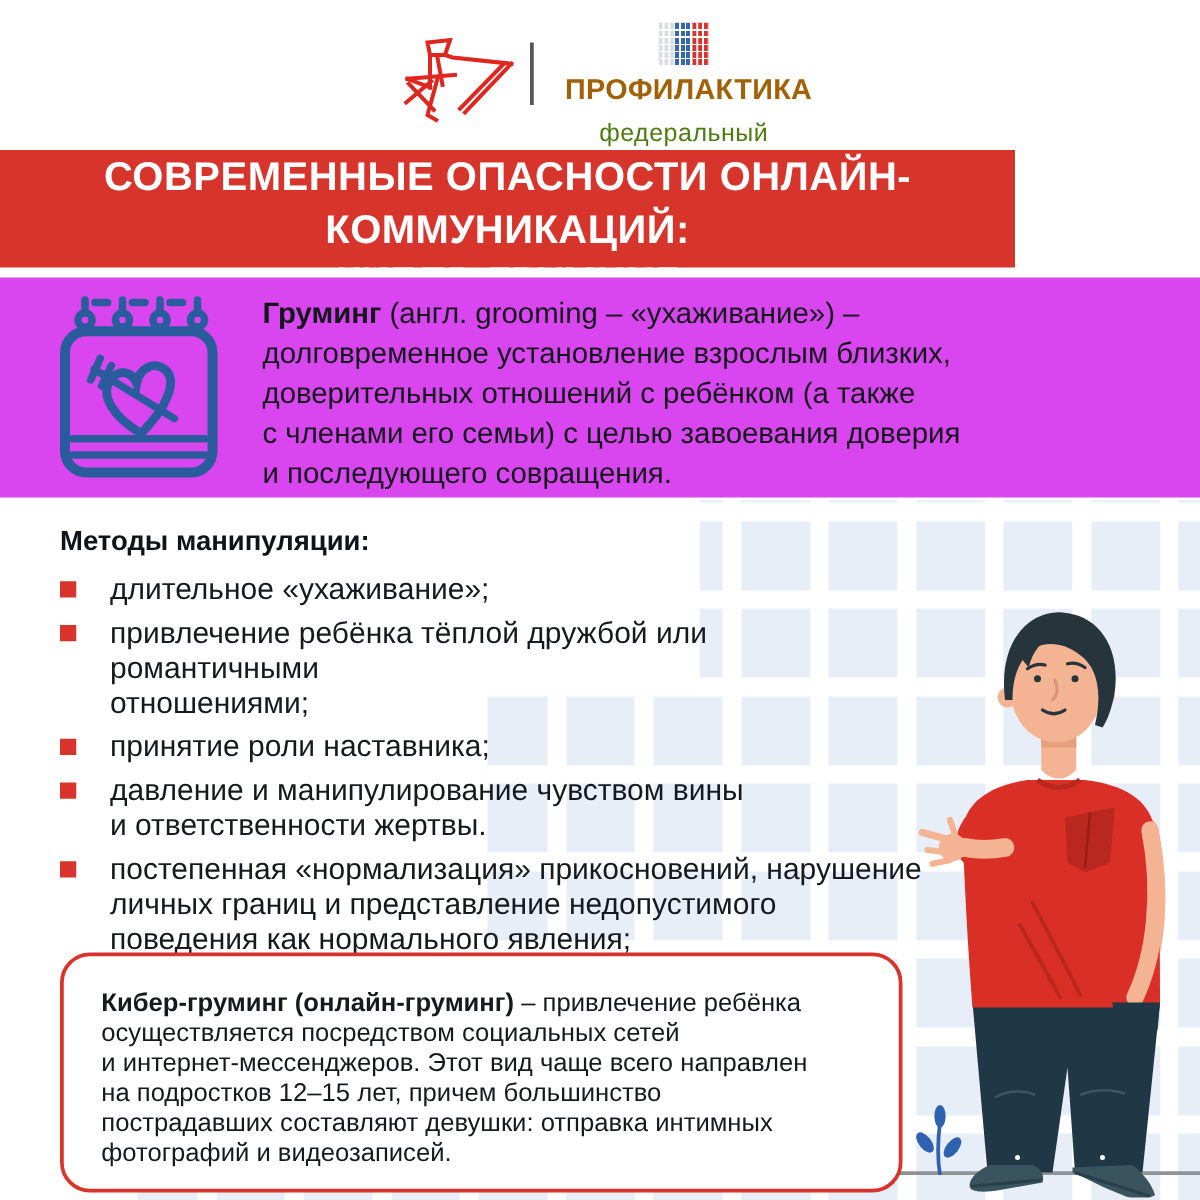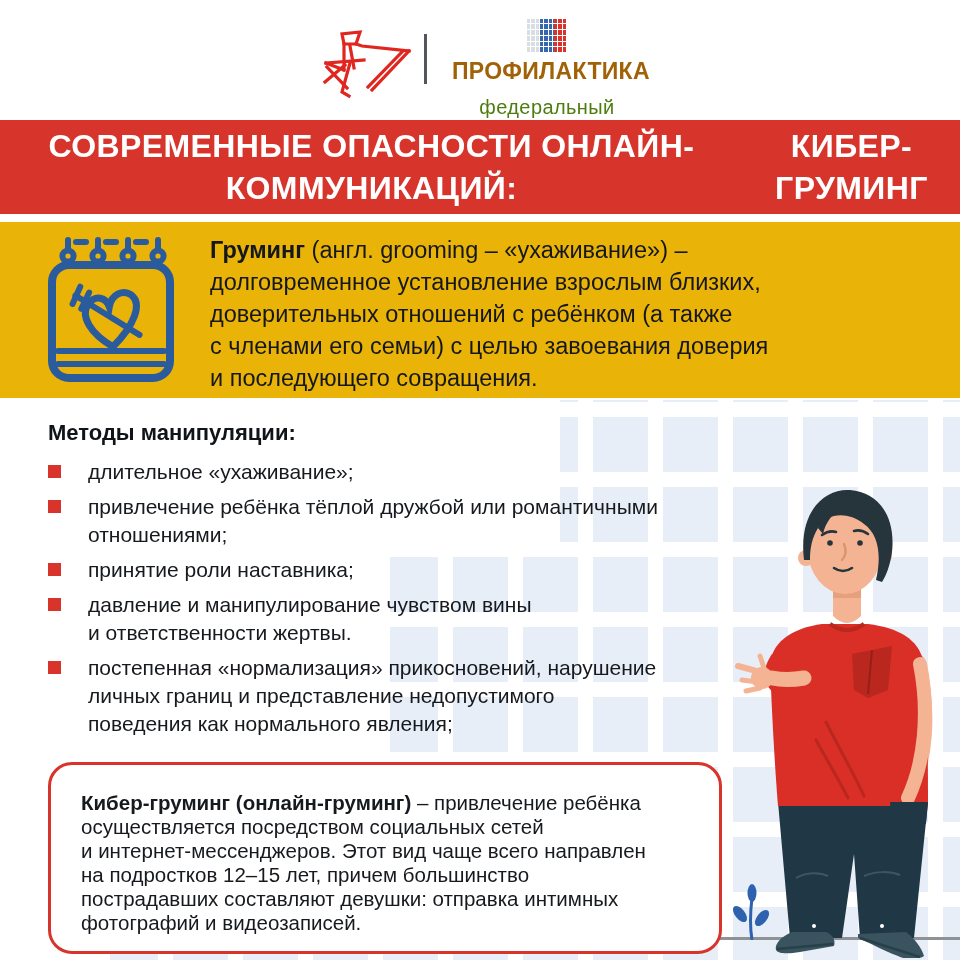--- a/index.html
+++ b/index.html
@@ -29,36 +29,36 @@
       repeating-linear-gradient(90deg, transparent 0 3.4px, #fff 3.4px 4.45px),
       repeating-linear-gradient(0deg,  transparent 0 4.7px, #fff 4.7px 5.7px);
   }
   .band-w{background-color:#d9dee4;}
   .band-b{background-color:#3766af;}
   .band-r{background-color:#d8342c;}
   .brand-name{margin-top:6px;font-size:23px;font-weight:800;letter-spacing:.3px;color:#a16207;}
   .brand-sub{margin-top:11px;font-size:20px;letter-spacing:.4px;color:#4d7c0f;}
   
   .banner{
-    position:absolute;left:0;top:120px;width:960px;height:94px;background:#d7342c;z-index:2;
-    display:flex;flex-direction:row;align-items:center;
+    position:absolute;left:0;top:120px;width:812px;height:94px;background:#d7342c;z-index:2;
+    display:flex;flex-direction:column;align-items:center;
     color:#fff;font-weight:800;font-size:32px;line-height:42px;letter-spacing:.4px;text-align:center;
   }
   
-  .definition{position:absolute;left:0;top:222px;width:960px;height:176px;background:#eab308;z-index:2;}
+  .definition{position:absolute;left:0;top:222px;width:960px;height:176px;background:#d946ef;z-index:2;}
   .note-icon{position:absolute;left:45px;top:13px;}
   .def-text{position:absolute;left:210px;top:12px;width:740px;margin:0;
     font-size:23.5px;line-height:32px;color:#14171b;}
   .def-text b{font-weight:800;}
   .preline{white-space:pre-line;}
   
   .methods{position:absolute;left:48px;top:400px;width:690px;z-index:2;margin-top:20px;}
   .methods h2{margin:0 0 12px 0;font-size:22px;font-weight:800;color:#101317;}
   .methods ul{margin:0;padding:0;list-style:none;}
-  .methods li{display:flex;margin-bottom:7px;font-size:21px;line-height:28px;}
+  .methods li{display:flex;margin-bottom:7px;font-size:24px;line-height:28px;}
   .bullet{width:13px;height:13px;background:#d8342c;margin:7px 27px 0 0;flex-shrink:0;}
   
   .callout{
     position:absolute;left:48px;top:762px;width:674px;box-sizing:border-box;z-index:2;
     background:#fff;border:3px solid #d8342c;border-radius:24px;padding:26px 26px 16px 30px;
   }
   .callout p{margin:0;font-size:20.5px;line-height:24px;}
   .callout b{font-weight:800;}
   
   .ground-line{position:absolute;left:698px;top:937px;width:262px;height:2.5px;background:#8e9296;z-index:1;}

